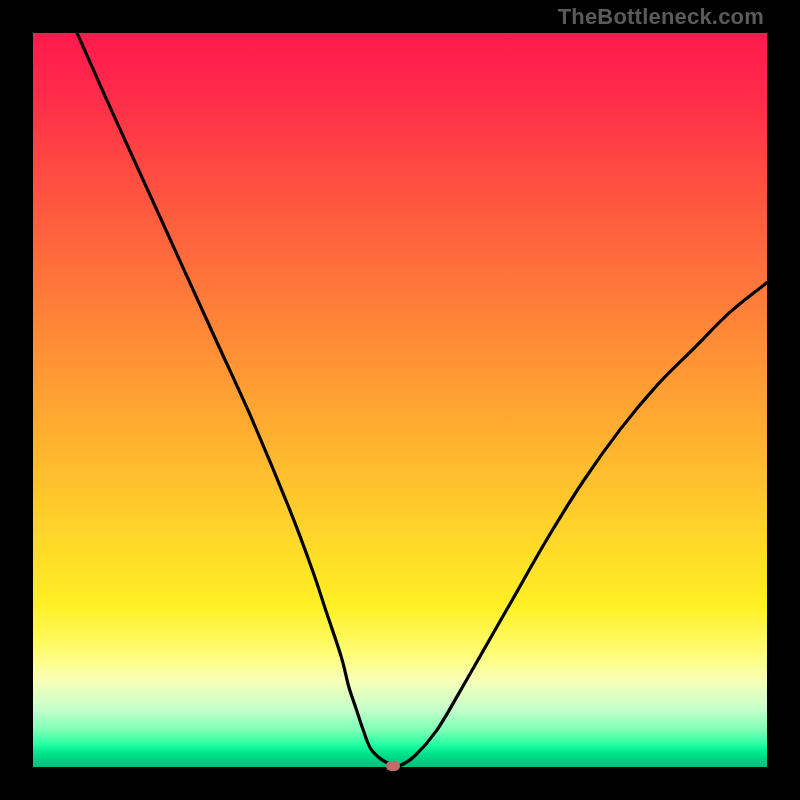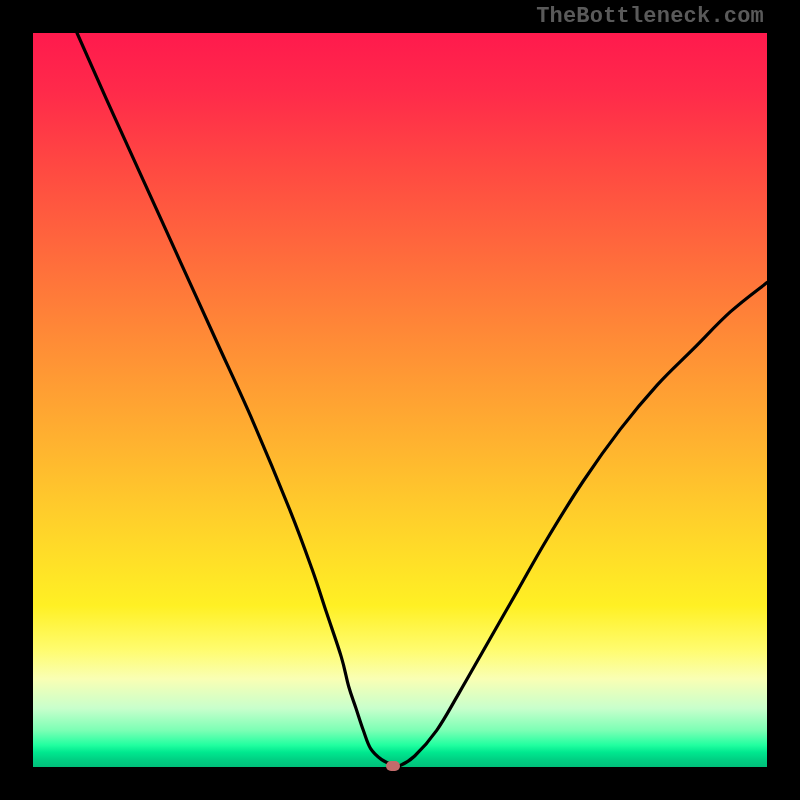--- a/index.html
+++ b/index.html
@@ -40,21 +40,21 @@
       #22ffa0 97%,
       #00e88f 98%,
       #00d083 99%,
       #00c07a 100%
     );
   }
   .watermark {
     position: absolute;
     top: 4px;
     right: 36px;
-    font-family: Liberation Mono, monospace;
+    font-family: Liberation Sans, sans-serif;
     font-size: 22px;
     font-weight: bold;
     color: #5a5a5a;
     letter-spacing: 0.2px;
     user-select: none;
   }
   svg.curve {
     position: absolute;
     left: 0;
     top: 0;

